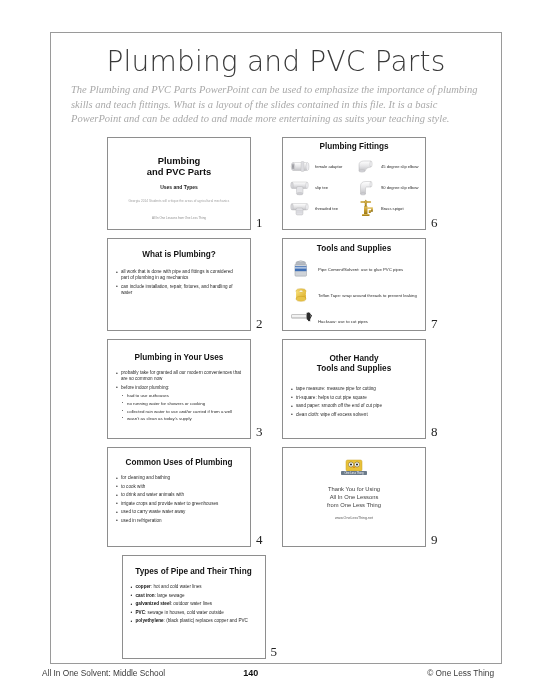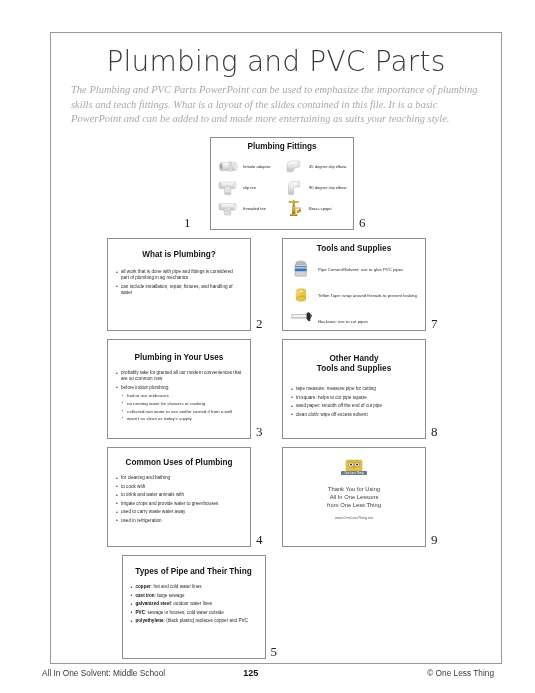--- a/index.html
+++ b/index.html
@@ -90,20 +90,31 @@
 <div class="page">
   <div class="frame">
 
     <div class="doc-title">Plumbing and PVC Parts</div>
     <div class="intro">The Plumbing and PVC Parts PowerPoint can be used to emphasize the importance of plumbing skills and teach fittings. What is a layout of the slides contained in this file. It is a basic PowerPoint and can be added to and made more entertaining as suits your teaching style.</div>
 
     <div class="grid">
 
       <div class="row">
         <div class="cell">
+          <div class="slide">
+            <div class="s1">
+              <div class="t">
+                <span>Plumbing</span><br>
+                <span>and PVC Parts</span>
+              </div>
+              <div class="sub2">Uses and Types</div>
+              <div class="tiny">Georgia 2014 Students will critique the areas of agricultural mechanics</div>
+              <div class="tiny2">All In One Lessons from One Less Thing</div>
+            </div>
+          </div>
           <div class="num">1</div>
         </div>
 
         <div class="cell">
           <div class="slide">
             <div class="fit-wrap">
               <div class="s-title">Plumbing Fittings</div>
               <div class="fit-grid">
                 <div class="fit-col">
 
@@ -388,16 +399,16 @@
           <div class="num">5</div>
         </div>
         <div class="cell" style="width:134px;visibility:hidden"></div>
       </div>
 
     </div>
   </div>
 
   <div class="footer">
     <div class="f-left">All In One Solvent: Middle School</div>
-    <div class="f-center">125</div>
+    <div class="f-center">140</div>
     <div class="f-right">© One Less Thing</div>
   </div>
 </div>
 
 </body></html>

